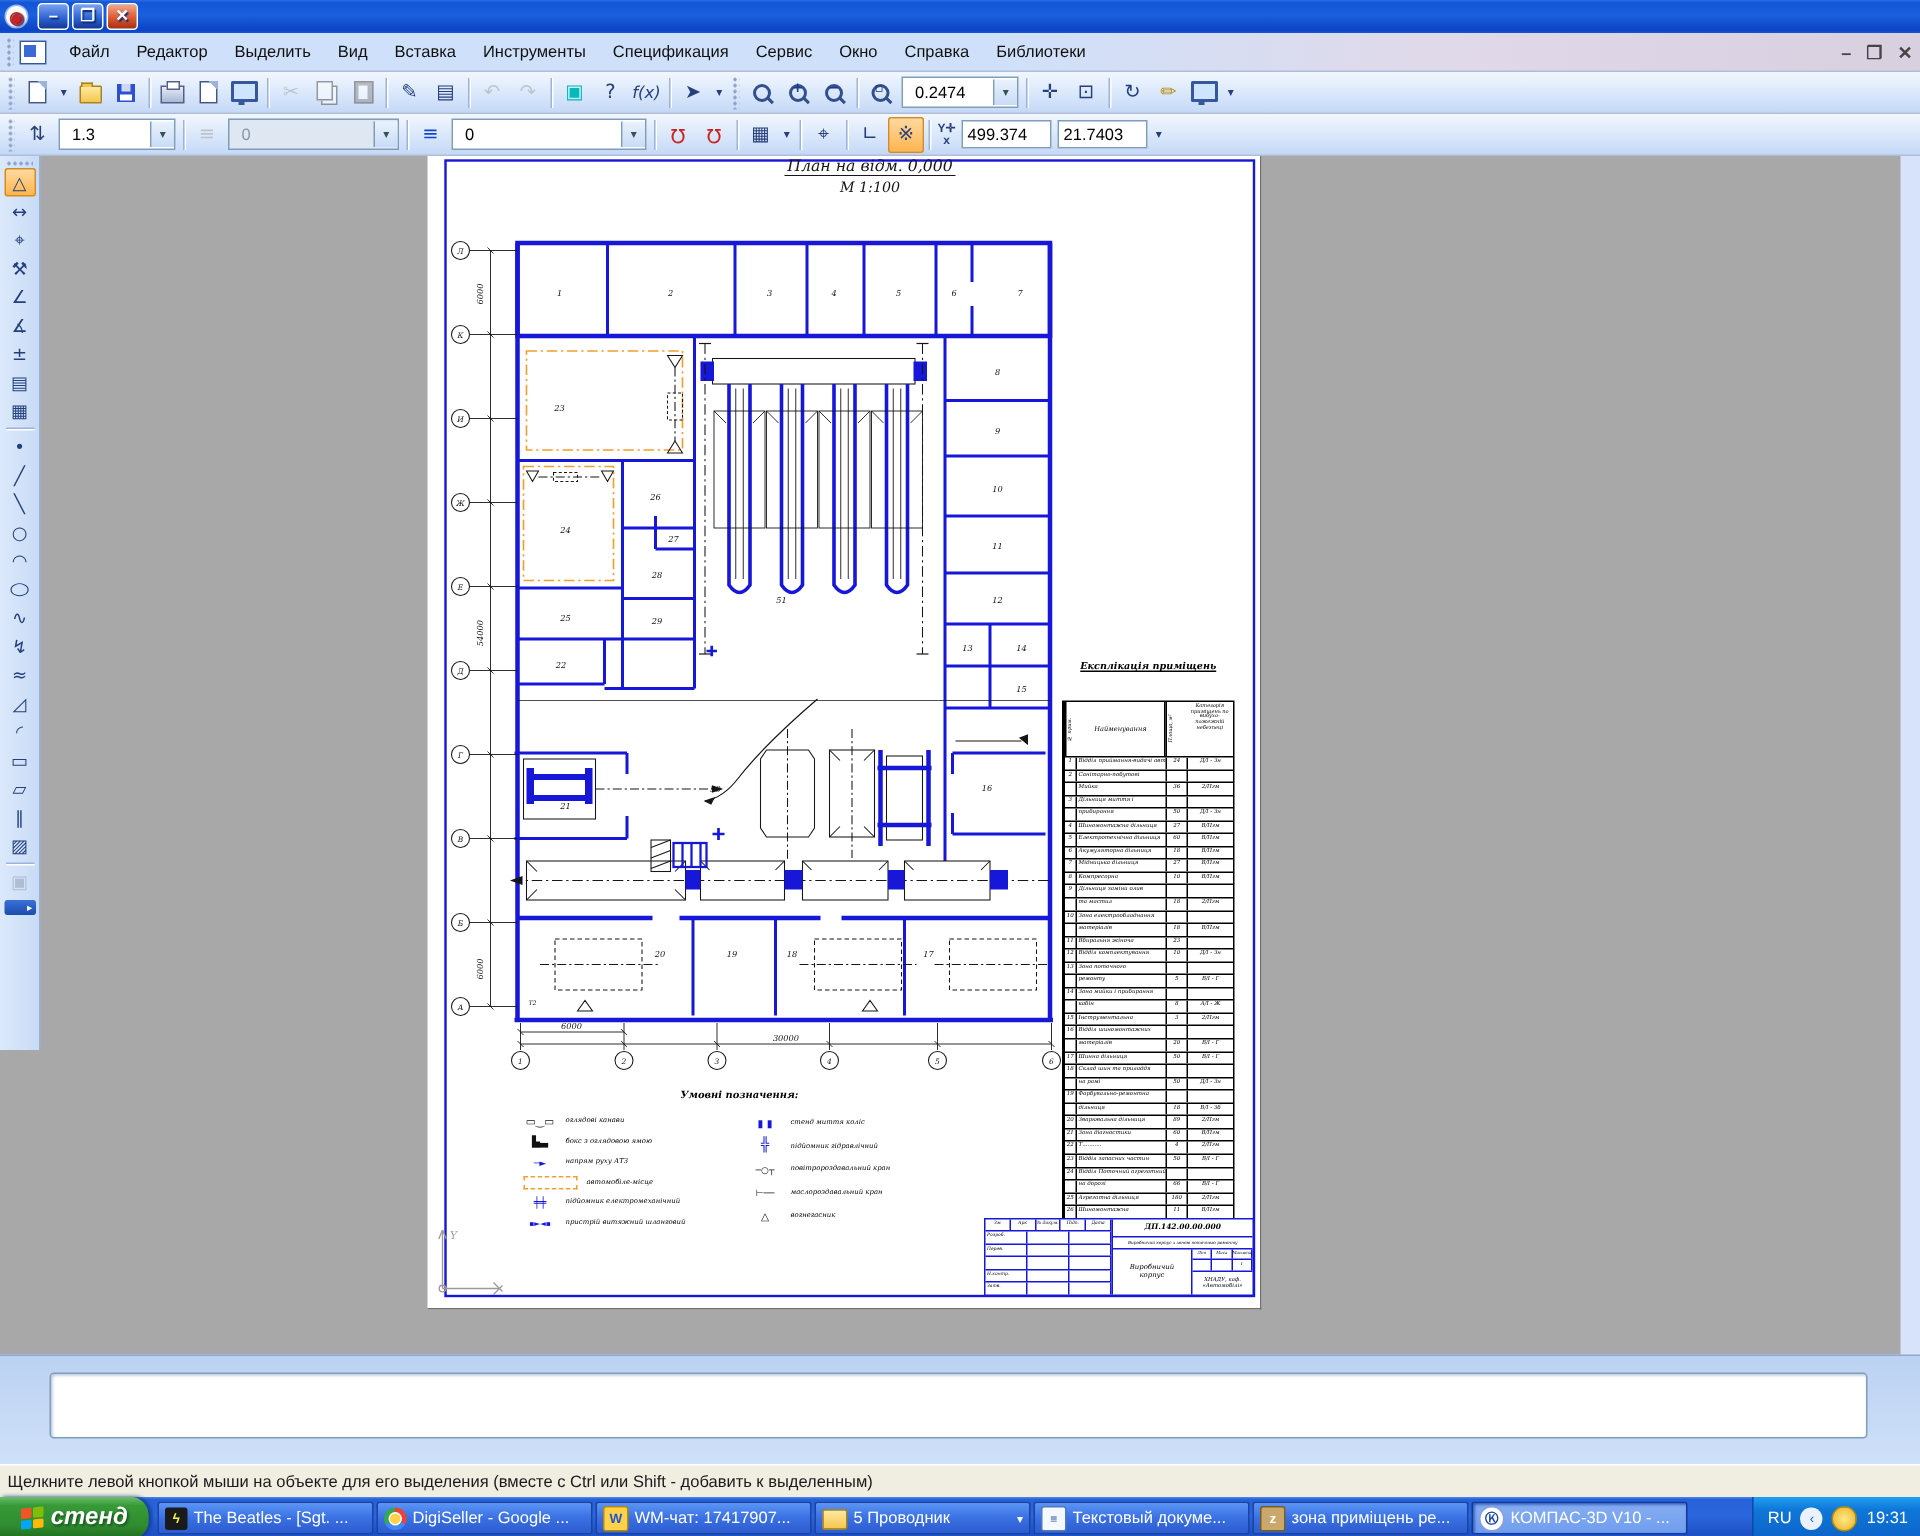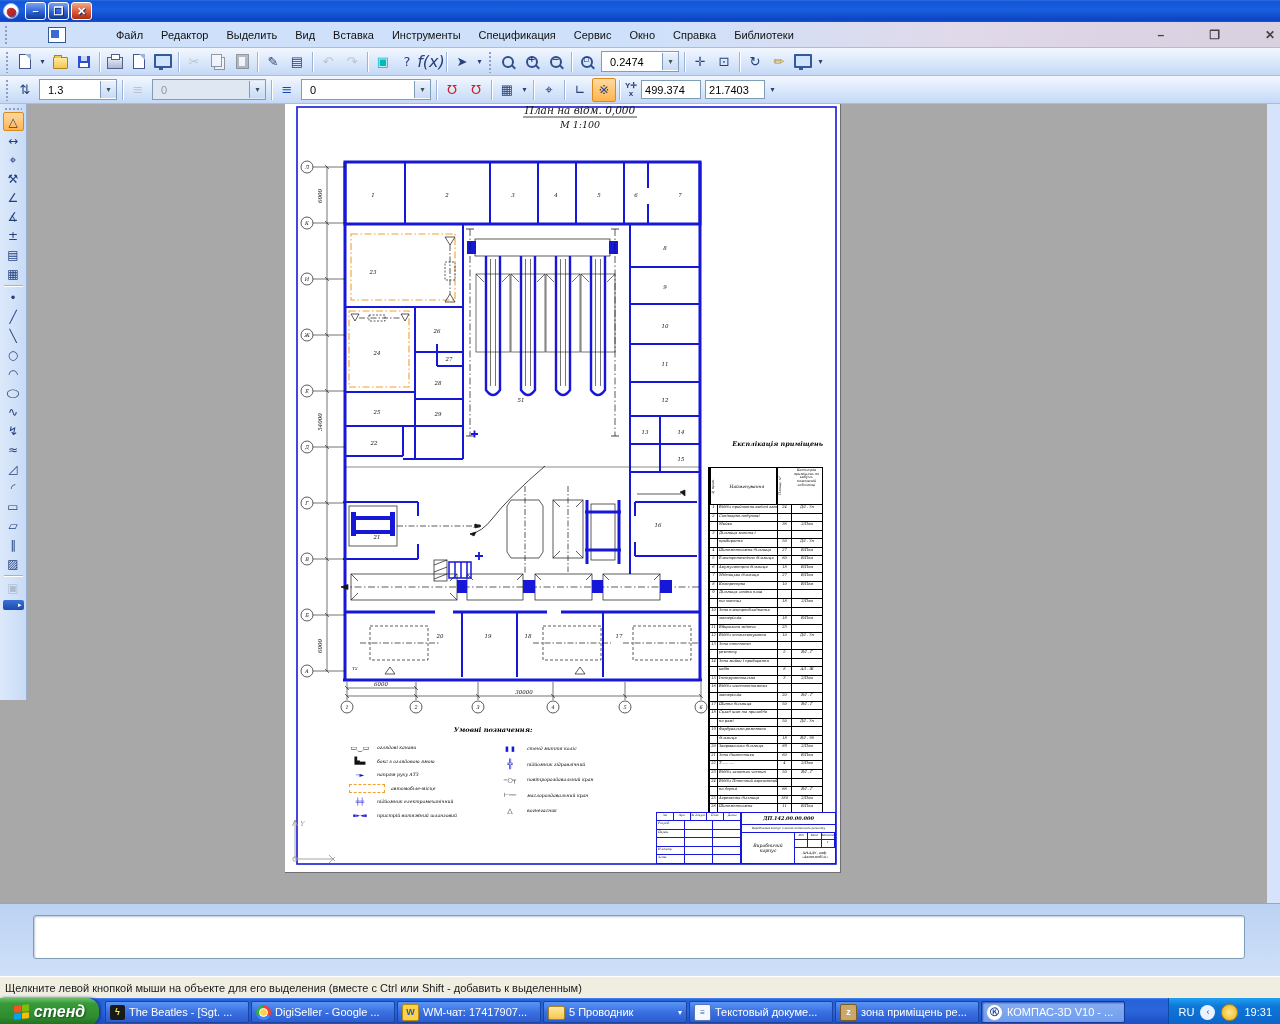--- a/index.html
+++ b/index.html
@@ -13,21 +13,21 @@
     font-size:11px;display:flex;align-items:center;justify-content:center;margin-right:4px;
     border:1px solid #9cb8ee;box-sizing:border-box;}
   .app-ico i{font-style:normal;color:#c22;}
   .title-text{flex:1;white-space:nowrap;overflow:hidden;}
   .wbtn{width:21px;height:18px;margin-left:2px;border-radius:3px;color:#fff;font-size:11px;line-height:16px;
     text-align:center;border:1px solid #fff;box-sizing:border-box;
     background:linear-gradient(180deg,#7ba1ef,#2a5fd3 60%,#14388f);}
   .wbtn.close{background:linear-gradient(180deg,#f2a88c,#dd5a33 55%,#a72f10);}
   
   .menubar{height:26px;background:linear-gradient(90deg,#cfe1fa 0%,#cfe1fa 52%,#e0d9e9 75%,#d8cfdf 100%);
-    display:flex;align-items:center;padding-left:2px;border-bottom:1px solid #aebcd6;gap:35px;}
+    display:flex;align-items:center;padding-left:2px;border-bottom:1px solid #aebcd6;}
   .mgrip{width:5px;height:20px;margin:0 2px;background:radial-gradient(#8aa0c8 1px,transparent 1.2px);background-size:4px 4px;}
   .doc-ico{width:16px;height:14px;background:#fff;border:1px solid #35589c;margin:0 6px 0 2px;position:relative;}
   .doc-ico:before{content:"";position:absolute;left:2px;top:2px;width:8px;height:8px;background:#3a6ad4;}
   .menu-item{padding:3px 9px;color:#101010;cursor:default;}
   .menu-spacer{flex:1;}
   .child-ctl{color:#444;font-size:12px;padding:0 5px;font-weight:bold;}
   
   .toolbar{height:28px;background:linear-gradient(180deg,#f2f7fe 0%,#d9e7fb 55%,#c4d8f6 100%);
     display:flex;align-items:center;border-bottom:1px solid #aebcd6;padding-left:2px;}
   .grip{width:5px;height:22px;margin:0 3px;background:radial-gradient(#8aa0c8 1px,transparent 1.2px);background-size:4px 4px;}
@@ -76,21 +76,21 @@
   .psep{width:19px;height:1px;background:#9db4d8;margin:2px 0;box-shadow:0 1px 0 #fff;}
   .pexp{width:21px;height:10px;background:linear-gradient(180deg,#3b70d6,#1b4cae);color:#fff;font-size:7px;
     display:flex;align-items:center;justify-content:flex-end;padding-right:2px;box-sizing:border-box;margin-top:3px;border-radius:2px;}
   
   .sheet{position:absolute;left:285px;top:0;width:555px;height:768px;background:#fff;
     border-right:1px solid #6f6f6f;border-bottom:1px solid #6f6f6f;}
   .sheet svg{position:absolute;left:0;top:0;}
   .dtext{font-family:"DejaVu Serif",serif;font-style:italic;fill:#15151a;}
   
   .spec{position:absolute;left:423px;top:336px;width:115px;font-family:"DejaVu Serif",serif;font-style:italic;color:#000;}
-  .spec-title{font-size:6.4px;font-weight:bold;text-align:right;margin-bottom:19px;white-space:nowrap;}
+  .spec-title{font-size:6.4px;font-weight:bold;text-align:center;margin-bottom:19px;white-space:nowrap;text-decoration:underline;}
   .spec-tbl{border:1.4px solid #000;border-left-width:2px;}
   .spec-head{display:flex;height:36px;border-bottom:1.2px solid #000;font-size:3.4px;text-align:center;}
   .sh1{width:7px;border-right:1px solid #000;writing-mode:vertical-rl;transform:rotate(180deg);padding:1px 0;}
   .sh2{width:58px;border-right:1px solid #000;display:flex;align-items:center;justify-content:center;font-size:4.4px;}
   .sh3{width:13px;border-right:1px solid #000;writing-mode:vertical-rl;transform:rotate(180deg);padding:1px 0;}
   .sh4{flex:1;padding:1px;line-height:1.1;}
   .sprow{display:flex;height:7.55px;border-bottom:1px solid #000;font-size:3.7px;overflow:hidden;}
   .sprow:last-child{border-bottom:none;}
   .sc1{width:7px;border-right:1px solid #000;text-align:center;}
   .sc2{width:58px;border-right:1px solid #000;padding-left:1px;white-space:nowrap;overflow:hidden;}
@@ -243,21 +243,21 @@
     </span>
   <span class="sep"></span>
   <span class="tbtn">✎</span>
   <span class="tbtn">▤</span>
   <span class="sep"></span>
   <span class="tbtn disabled">↶</span>
   <span class="tbtn disabled">↷</span>
   <span class="sep"></span>
   <span class="tbtn" style="color:#0bb;">▣</span>
   <span class="tbtn">?</span>
-  <span class="tbtn" style="font-style:italic;font-size:16px;text-align:right;">f(x)</span>
+  <span class="tbtn" style="font-style:italic;font-size:11px;text-align:right;">f(x)</span>
   <span class="sep"></span>
   <span class="tbtn">➤</span>
   <span class="dd">▾</span>
   <span class="grip"></span>
   <span class="tbtn">
       <span class="mag"></span>
     </span>
   <span class="tbtn">
       <span class="mag">
         <b>+</b>

